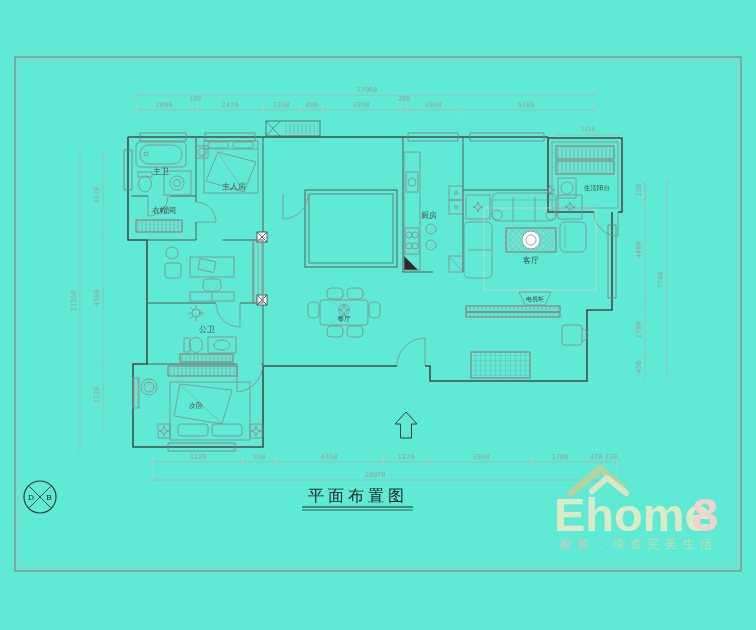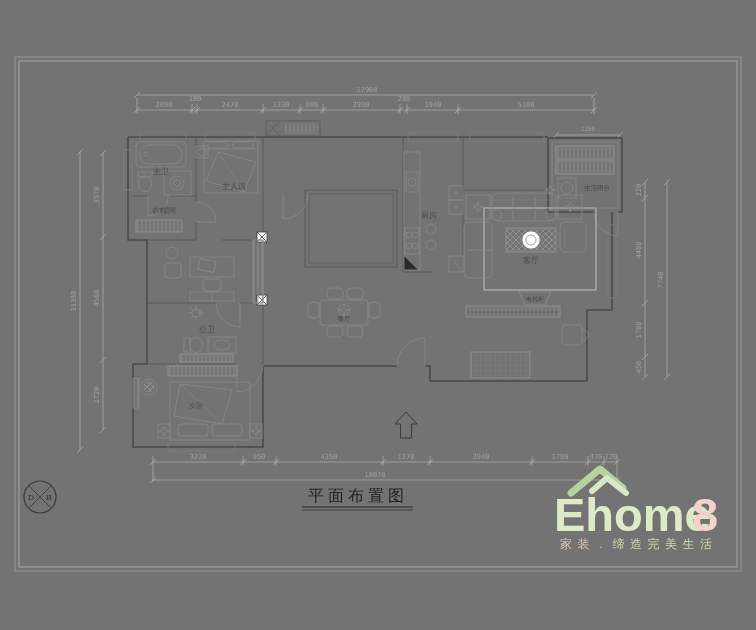--- a/index.html
+++ b/index.html
@@ -1,16 +1,16 @@
 <!DOCTYPE html>
 <html><head>
 <meta charset="utf-8">
 <style>
   html,body{margin:0;padding:0;background:#fff;}
-  .canvas{position:relative;width:756px;height:630px;background:#737373;overflow:hidden;
+  .canvas{position:relative;width:756px;height:630px;background:#5eead4;overflow:hidden;
           font-family:"DejaVu Sans", sans-serif;}
   svg{position:absolute;left:0;top:0;}
   text{user-select:none;}
   .dimtxt{font-family:"DejaVu Sans Mono", monospace;font-size:7px;fill:#9f9f9f;}
   .roomtxt{font-family:"DejaVu Sans", sans-serif;fill:#4a4a4a;}
   .titletxt{font-family:"DejaVu Serif", serif;fill:#1f1f1f;font-size:16px;letter-spacing:4px;}
   .stamptxt{font-family:"DejaVu Serif", serif;fill:#333;font-size:8px;}
   .brand{font-family:"Liberation Sans", sans-serif;font-weight:bold;font-size:47px;}
   .tagline{font-family:"DejaVu Sans", sans-serif;font-size:12px;letter-spacing:5.5px;}
 </style>

